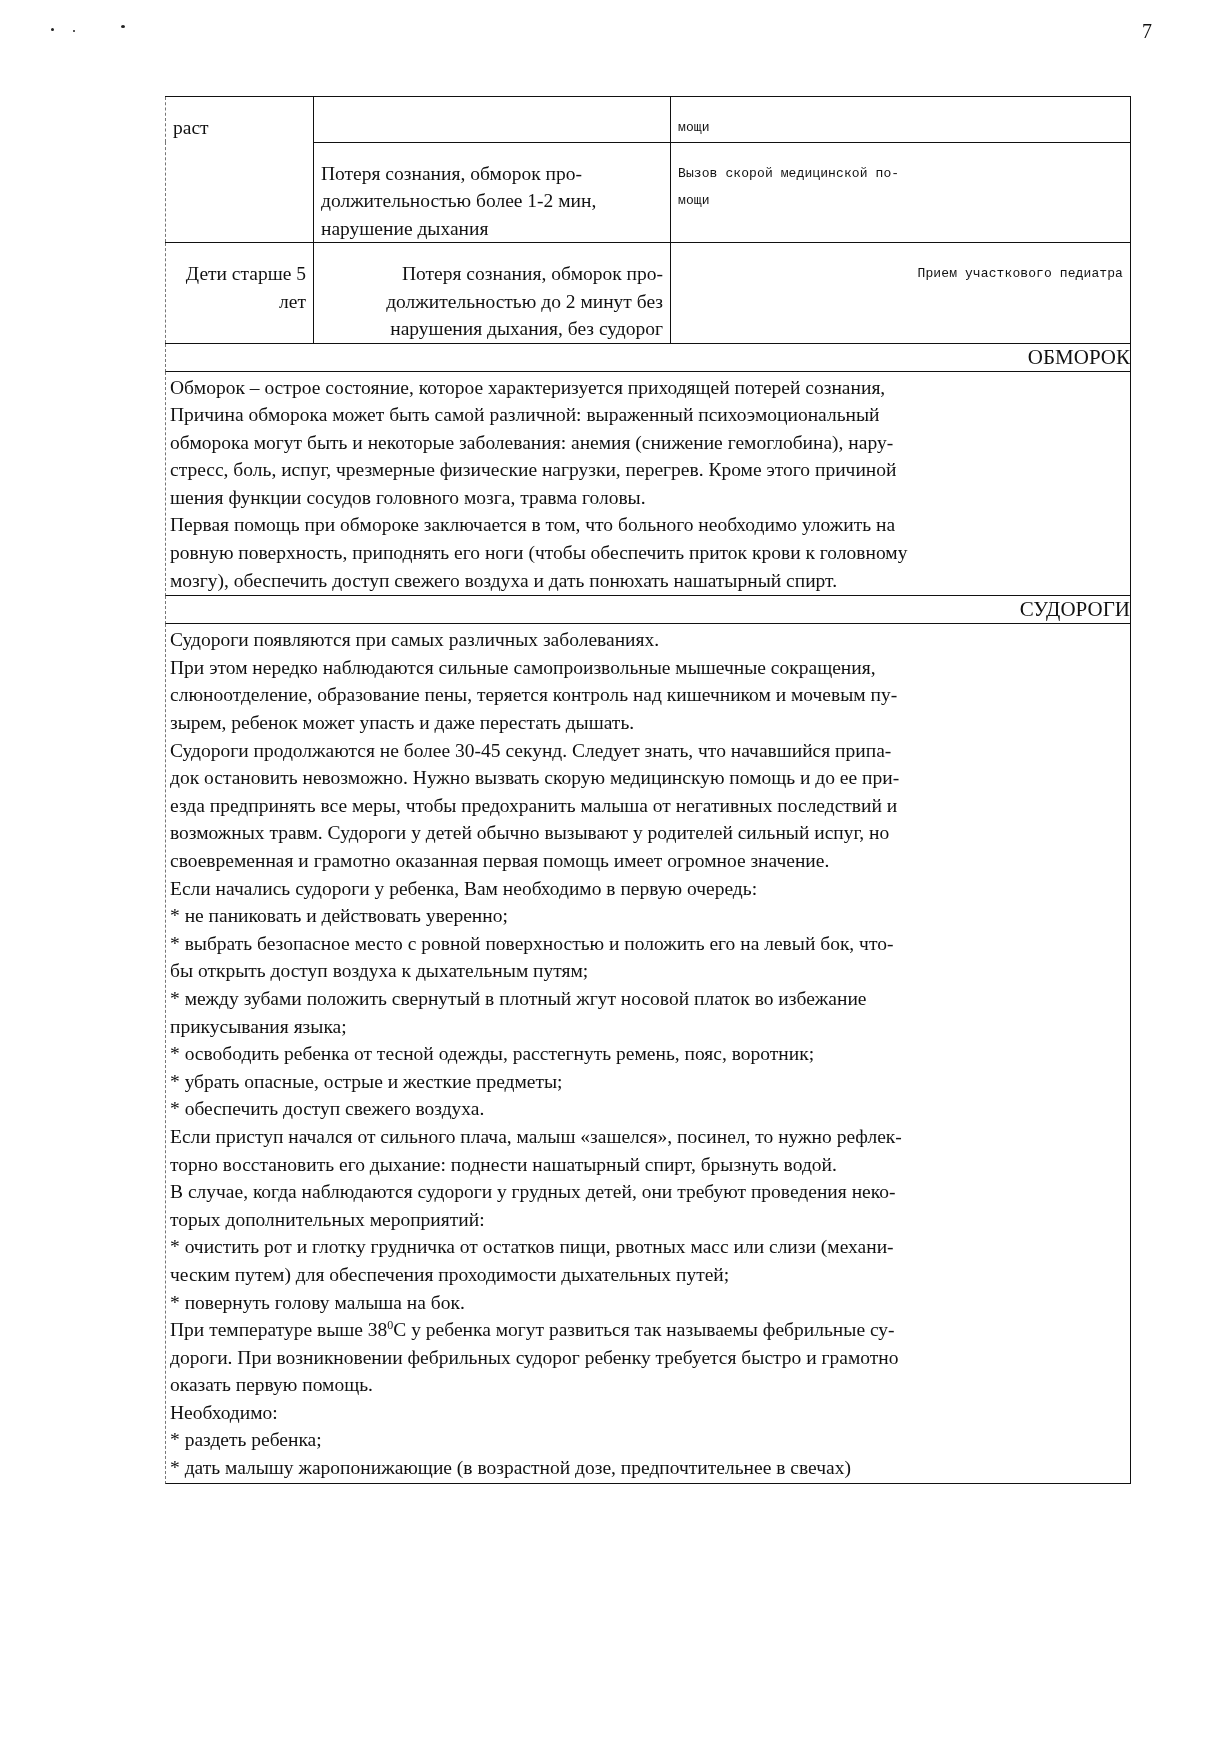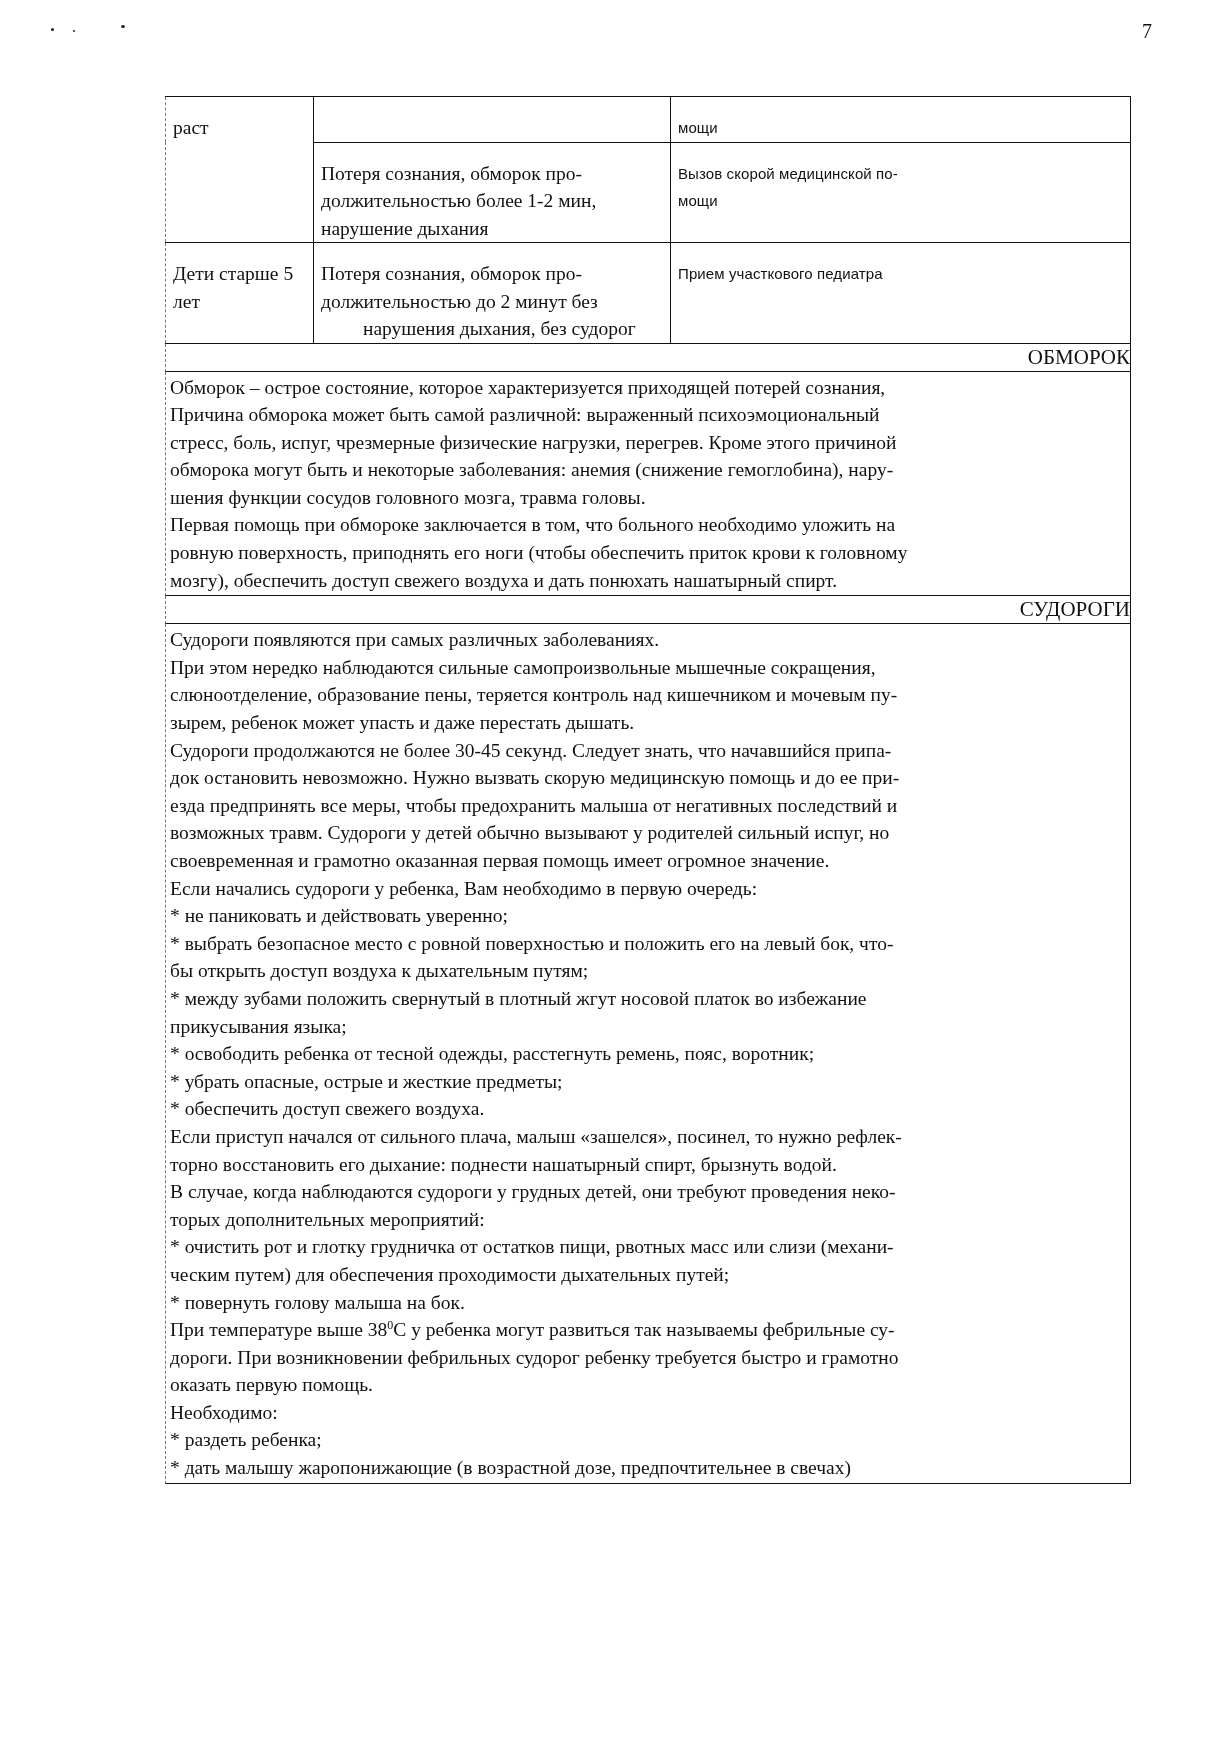--- a/index.html
+++ b/index.html
@@ -3,21 +3,21 @@
 <meta charset="utf-8">
 <style>
   html, body { margin:0; padding:0; background:#ffffff; }
   body { width:1231px; height:1746px; position:relative; overflow:hidden;
          font-family:"Liberation Serif","DejaVu Serif",serif; color:#111; }
   .speck { position:absolute; background:#222; border-radius:50%; }
   .page-num { position:absolute; left:1142px; top:20px; font-size:20px; }
   .frame { position:absolute; left:165px; top:96px; width:966px; }
   table.tbl { border-collapse:collapse; width:100%; table-layout:fixed; font-size:19.5px; line-height:27.5px; }
   table.tbl td { border:1.5px solid #111; vertical-align:top; padding:17px 7px 0 7px; }
-  table.tbl td.c3 { font-family:Liberation Sans, sans-serif; font-size:15px; letter-spacing:0.1px; }
+  table.tbl td.c3 { font-family:Liberation Mono, monospace; font-size:13px; letter-spacing:0.1px; }
   table.tbl td.c1 { border-left:1px dashed #777; }
   .sect-h { border:1.5px solid #111; border-top:none; text-align:right; font-size:21px; line-height:26px; height:27px; }
   .sect-h.first { border-left:1px dashed #777; }
   .body-block { border-left:1px dashed #777; border-right:1.5px solid #111; border-bottom:1.5px solid #111;
                 padding:2px 6px 1px 4px; font-size:19.5px; line-height:27.6px; }
   .body-block.obm { font-family:"Liberation Serif",serif; }
   .line { white-space:nowrap; }
   sup { font-size:12px; line-height:0; }
 </style>
 </head>
@@ -52,43 +52,43 @@
           <td class="c2">
             <div class="line">Потеря сознания, обморок про-</div>
             <div class="line">должительностью более 1-2 мин,</div>
             <div class="line">нарушение дыхания</div>
           </td>
           <td class="c3">
             <div class="line">Вызов скорой медицинской по-</div>
             <div class="line">мощи</div>
           </td>
         </tr>
-        <tr style="height: 83px;">
+        <tr style="height: 83px; text-align: right;">
           <td class="c1">
             <div class="line">Дети старше 5</div>
             <div class="line">лет</div>
           </td>
           <td class="c2">
             <div class="line">Потеря сознания, обморок про-</div>
             <div class="line">должительностью до 2 минут без</div>
             <div class="line" style="text-decoration: none; margin-left: 42px;">нарушения дыхания, без судорог</div>
           </td>
           <td class="c3">
             <div class="line">Прием участкового педиатра</div>
           </td>
         </tr>
       </tbody>
   </table>
 
   <div class="sect-h first">ОБМОРОК</div>
   <div class="body-block obm" id="obm-body">
       <div class="line">Обморок – острое состояние, которое характеризуется приходящей потерей сознания,</div>
       <div class="line">Причина обморока может быть самой различной: выраженный психоэмоциональный</div>
+      <div class="line">обморока могут быть и некоторые заболевания: анемия (снижение гемоглобина), нару-</div>
       <div class="line">стресс, боль, испуг, чрезмерные физические нагрузки, перегрев. Кроме этого причиной</div>
-      <div class="line">обморока могут быть и некоторые заболевания: анемия (снижение гемоглобина), нару-</div>
       <div class="line">шения функции сосудов головного мозга, травма головы.</div>
       <div class="line">Первая помощь при обмороке заключается в том, что больного необходимо уложить на</div>
       <div class="line">ровную поверхность, приподнять его ноги (чтобы обеспечить приток крови к головному</div>
       <div class="line">мозгу), обеспечить доступ свежего воздуха и дать понюхать нашатырный спирт.</div>
     </div>
 
   <div class="sect-h first">СУДОРОГИ</div>
   <div class="body-block" id="sud-body">
       <div class="line">Судороги появляются при самых различных заболеваниях.</div>
       <div class="line">При этом нередко наблюдаются сильные самопроизвольные мышечные сокращения,</div>

